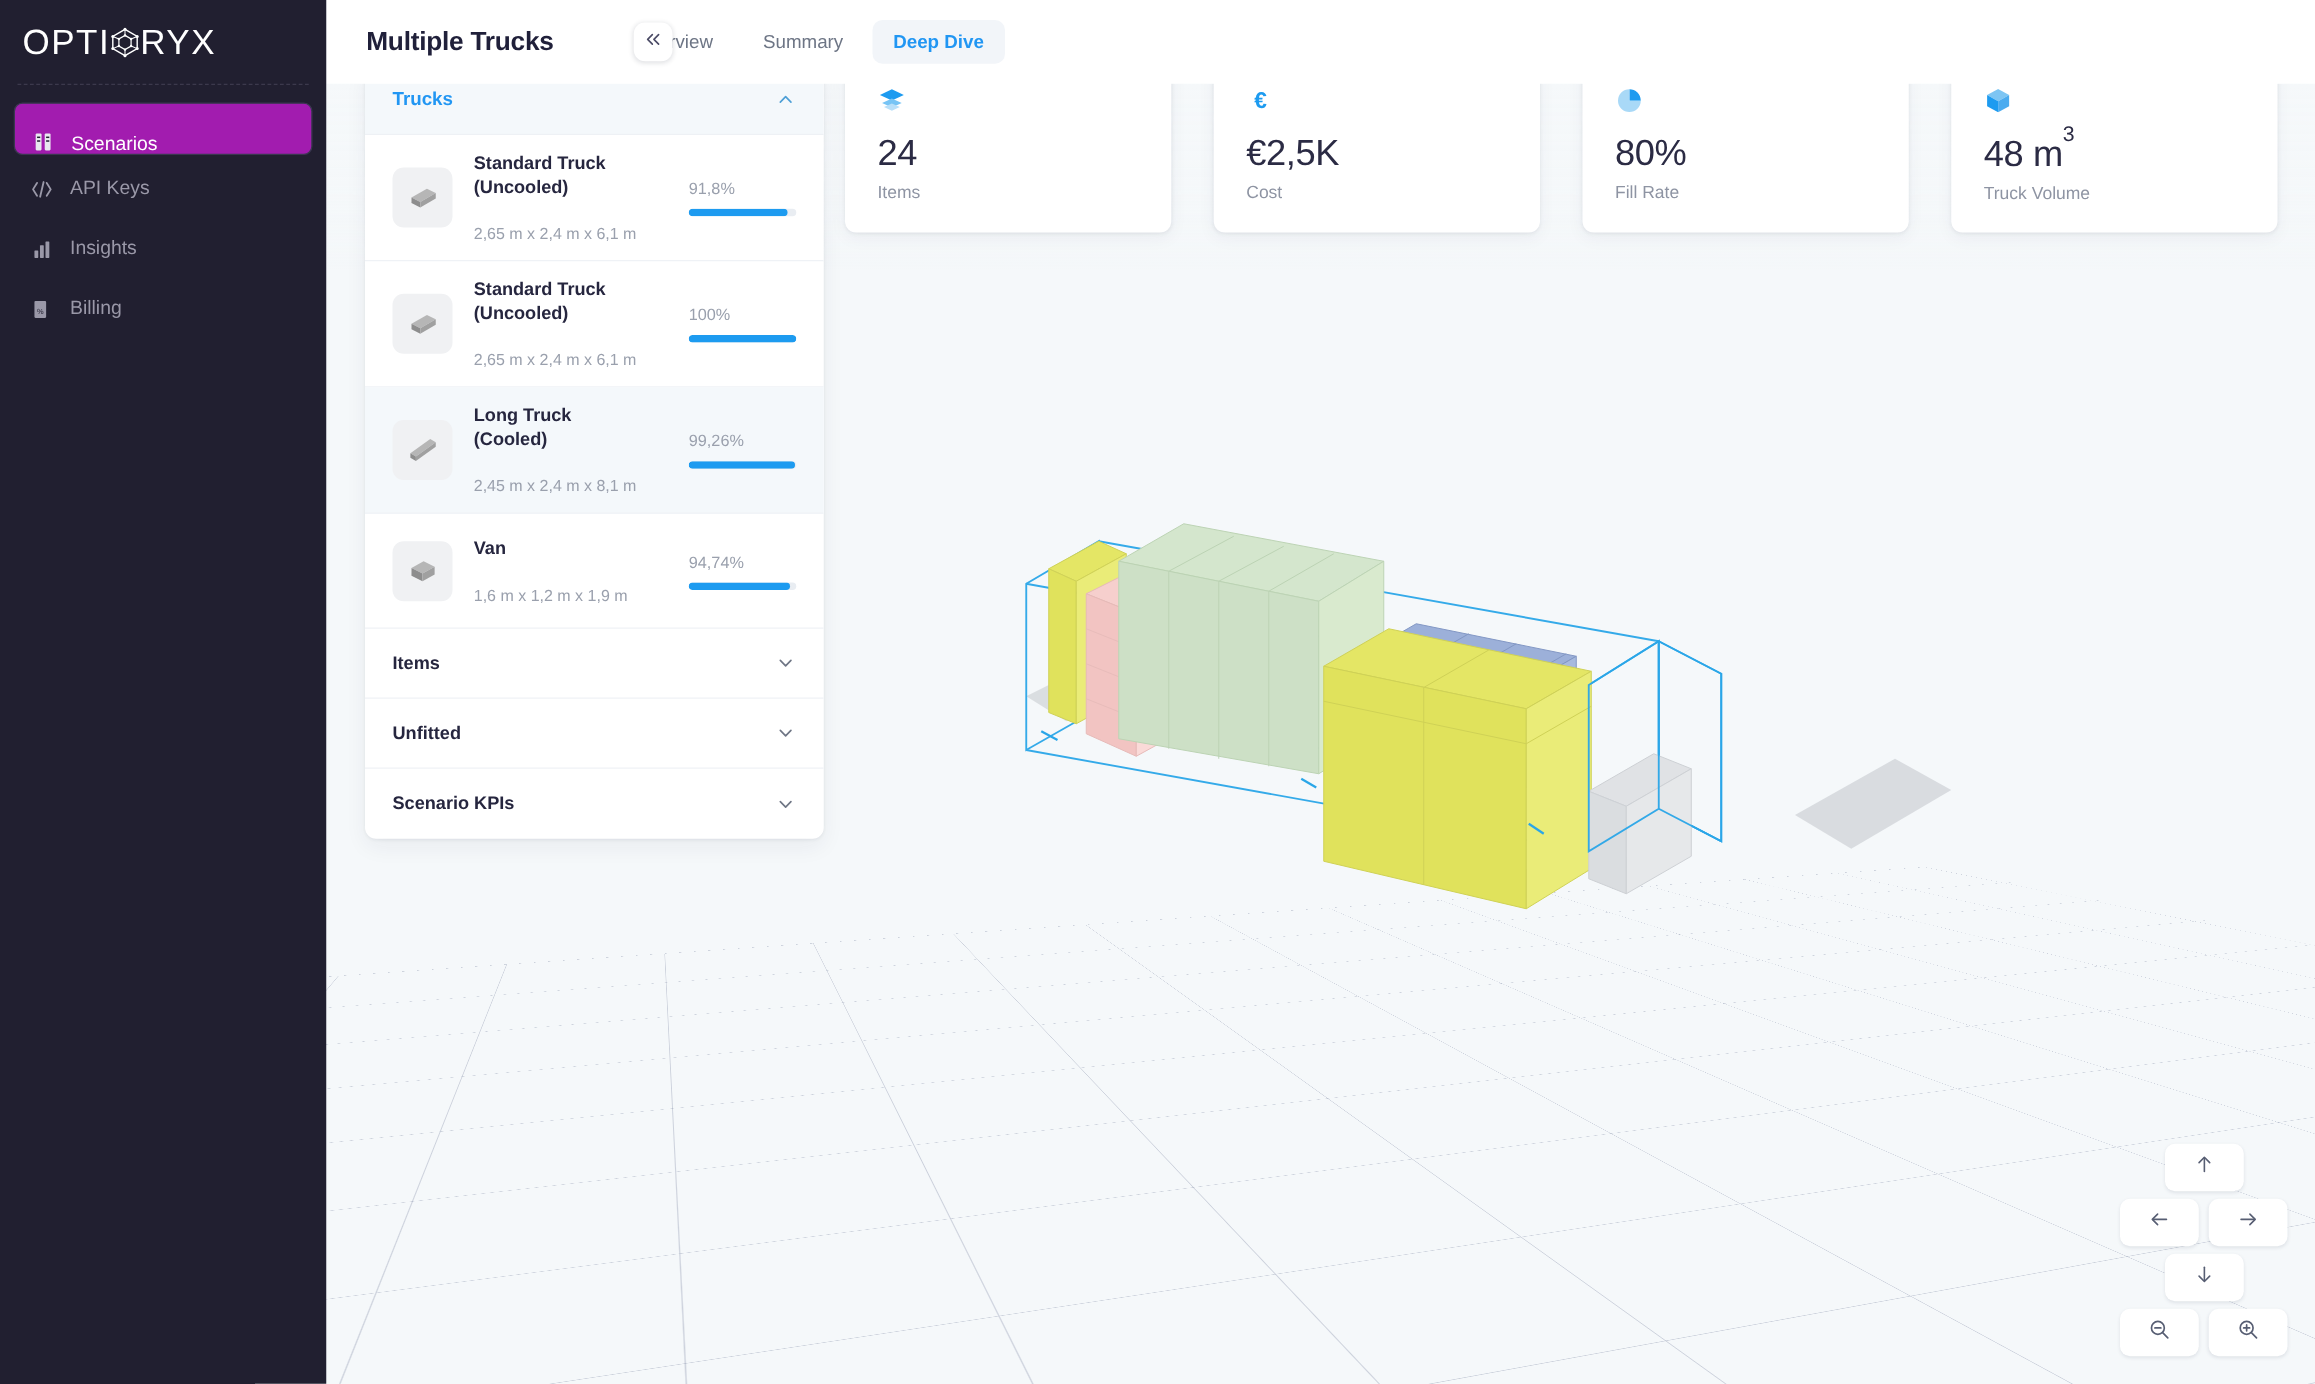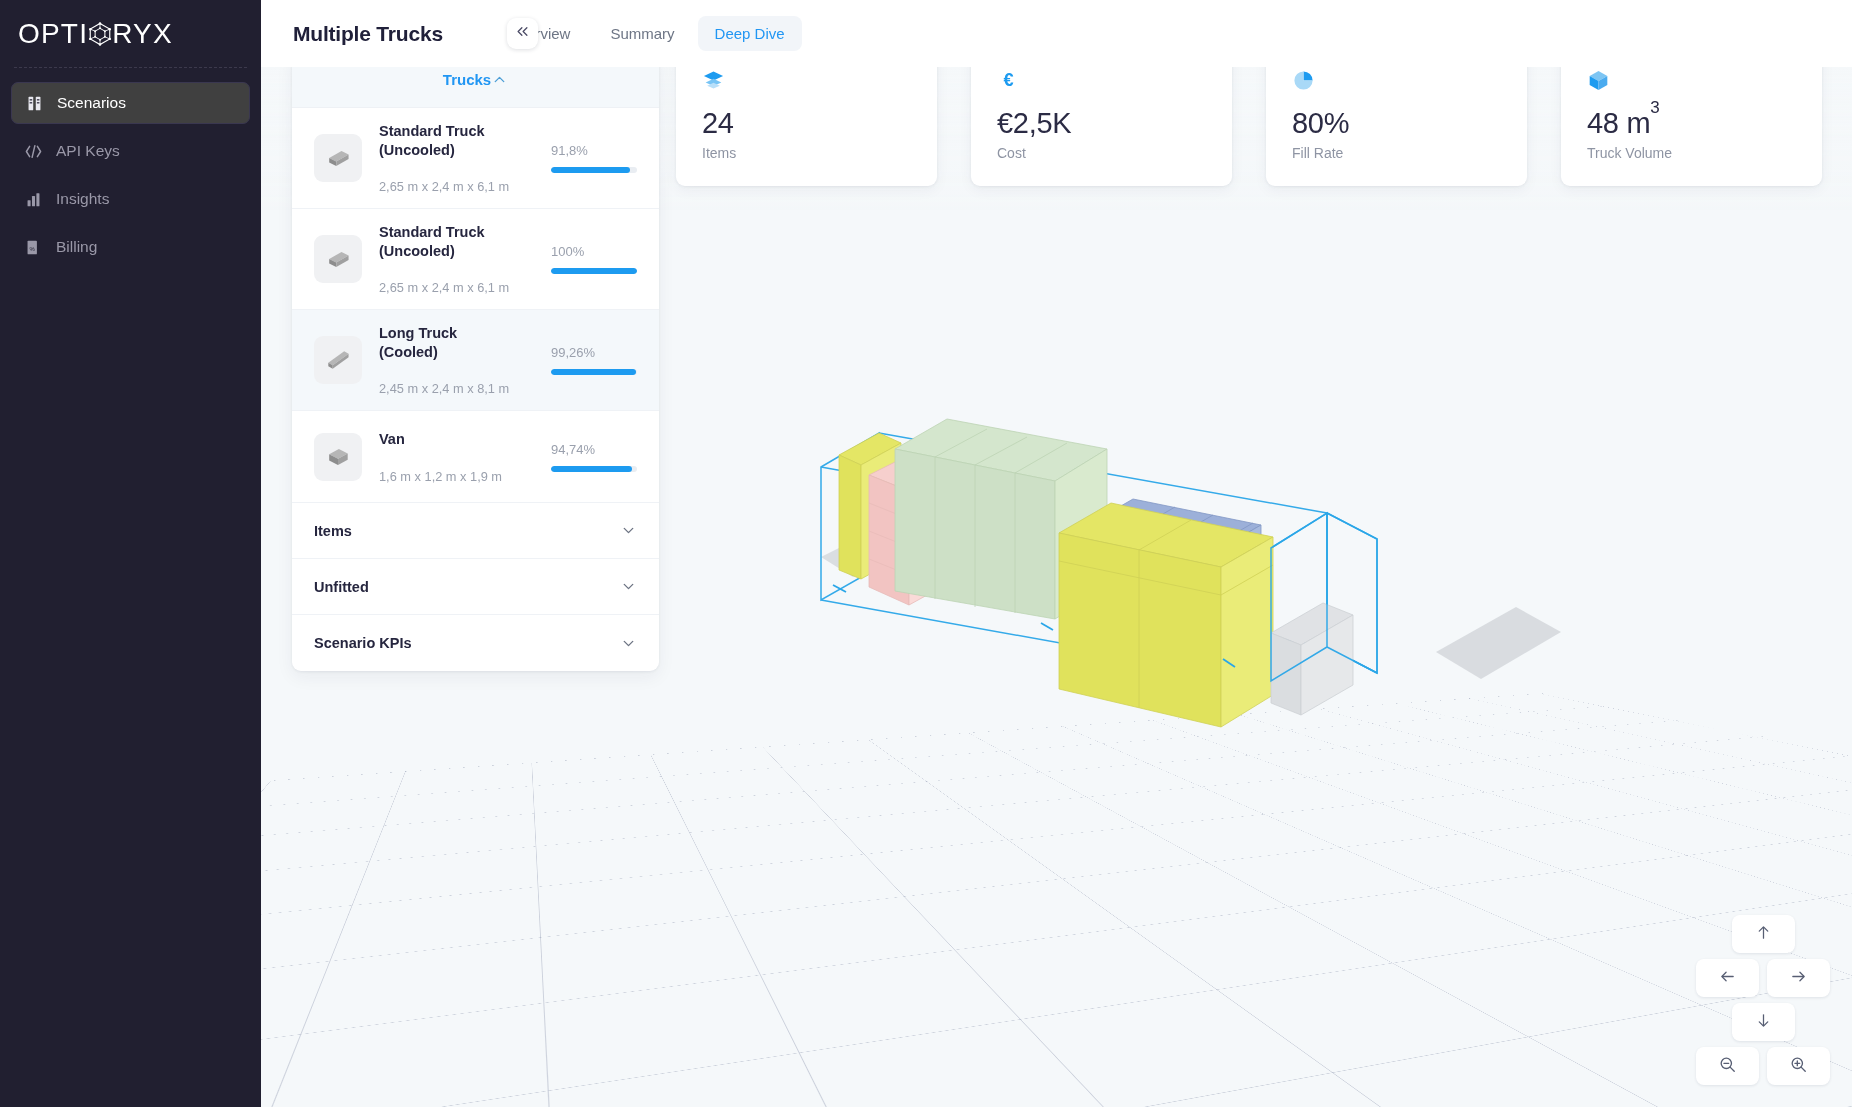--- a/index.html
+++ b/index.html
@@ -42,23 +42,24 @@
     height: 42px;
     padding: 0 13px;
     border-radius: 7px;
     color: #9a98a8;
     font-size: 15.5px;
     cursor: pointer;
     margin-bottom: 6px;
   }
   .nav-item .ni-label { line-height: 1; }
   .nav-item.active {
-    background: #404040;
+    background: #a21caf;
     color: #ffffff;
     border: 1px solid #3a3750;
+    align-items: flex-end;
   }
   .nav-icon { width: 19px; height: 19px; display: flex; align-items: center; justify-content: center; flex: 0 0 19px; }
 
   
   #main { position: relative; flex: 1 1 auto; height: 1107px; background: #f5f8fa; overflow: hidden; }
 
   
   #topbar {
     position: absolute; top: 0; left: 0; right: 0; height: 67px;
     background: #ffffff;
@@ -68,21 +69,21 @@
   }
   #page-title {
     font-size: 21px; font-weight: bold; color: #20203a;
     margin-right: 48px; letter-spacing: -0.2px;
   }
   .tabs { display: flex; align-items: center; gap: 6px; }
   .tab {
     font-size: 15px; color: #6d7585;
     padding: 9px 17px; border-radius: 8px; cursor: pointer;
   }
-  .tab.active { background: #f2f5f9; color: #2196f3; font-weight: 400; }
+  .tab.active { background: #f2f5f9; color: #2196f3; font-weight: 700; }
 
   
   #collapse-btn {
     position: absolute; left: 246px; top: 18px;
     width: 31px; height: 31px; border-radius: 9px;
     background: #ffffff;
     box-shadow: 0 1px 4px rgba(20,25,50,0.14);
     display: flex; align-items: center; justify-content: center;
     z-index: 60; cursor: pointer;
     color: #4b4b66;
@@ -134,21 +135,21 @@
     width: 367px;
     background: #ffffff;
     border-radius: 9px;
     box-shadow: 0 1px 3px rgba(30,40,70,0.07), 0 6px 18px rgba(30,40,70,0.06);
     overflow: hidden;
     z-index: 20;
   }
   .panel-head {
     background: #f4f8fb;
     height: 56px;
-    display: flex; align-items: center; justify-content: center;
+    display: flex; align-items: center; justify-content: space-between;
     padding: 0 22px;
     cursor: pointer;
     border-bottom: 1px solid #eef1f5;
   }
   .panel-head .ph-title { color: #2196f3; font-weight: bold; font-size: 15px; }
   .chev { color: #7e8596; display:flex; }
   .truck-row {
     display: flex; align-items: center;
     padding: 14px 22px;
     border-bottom: 1px solid #eff2f6;

